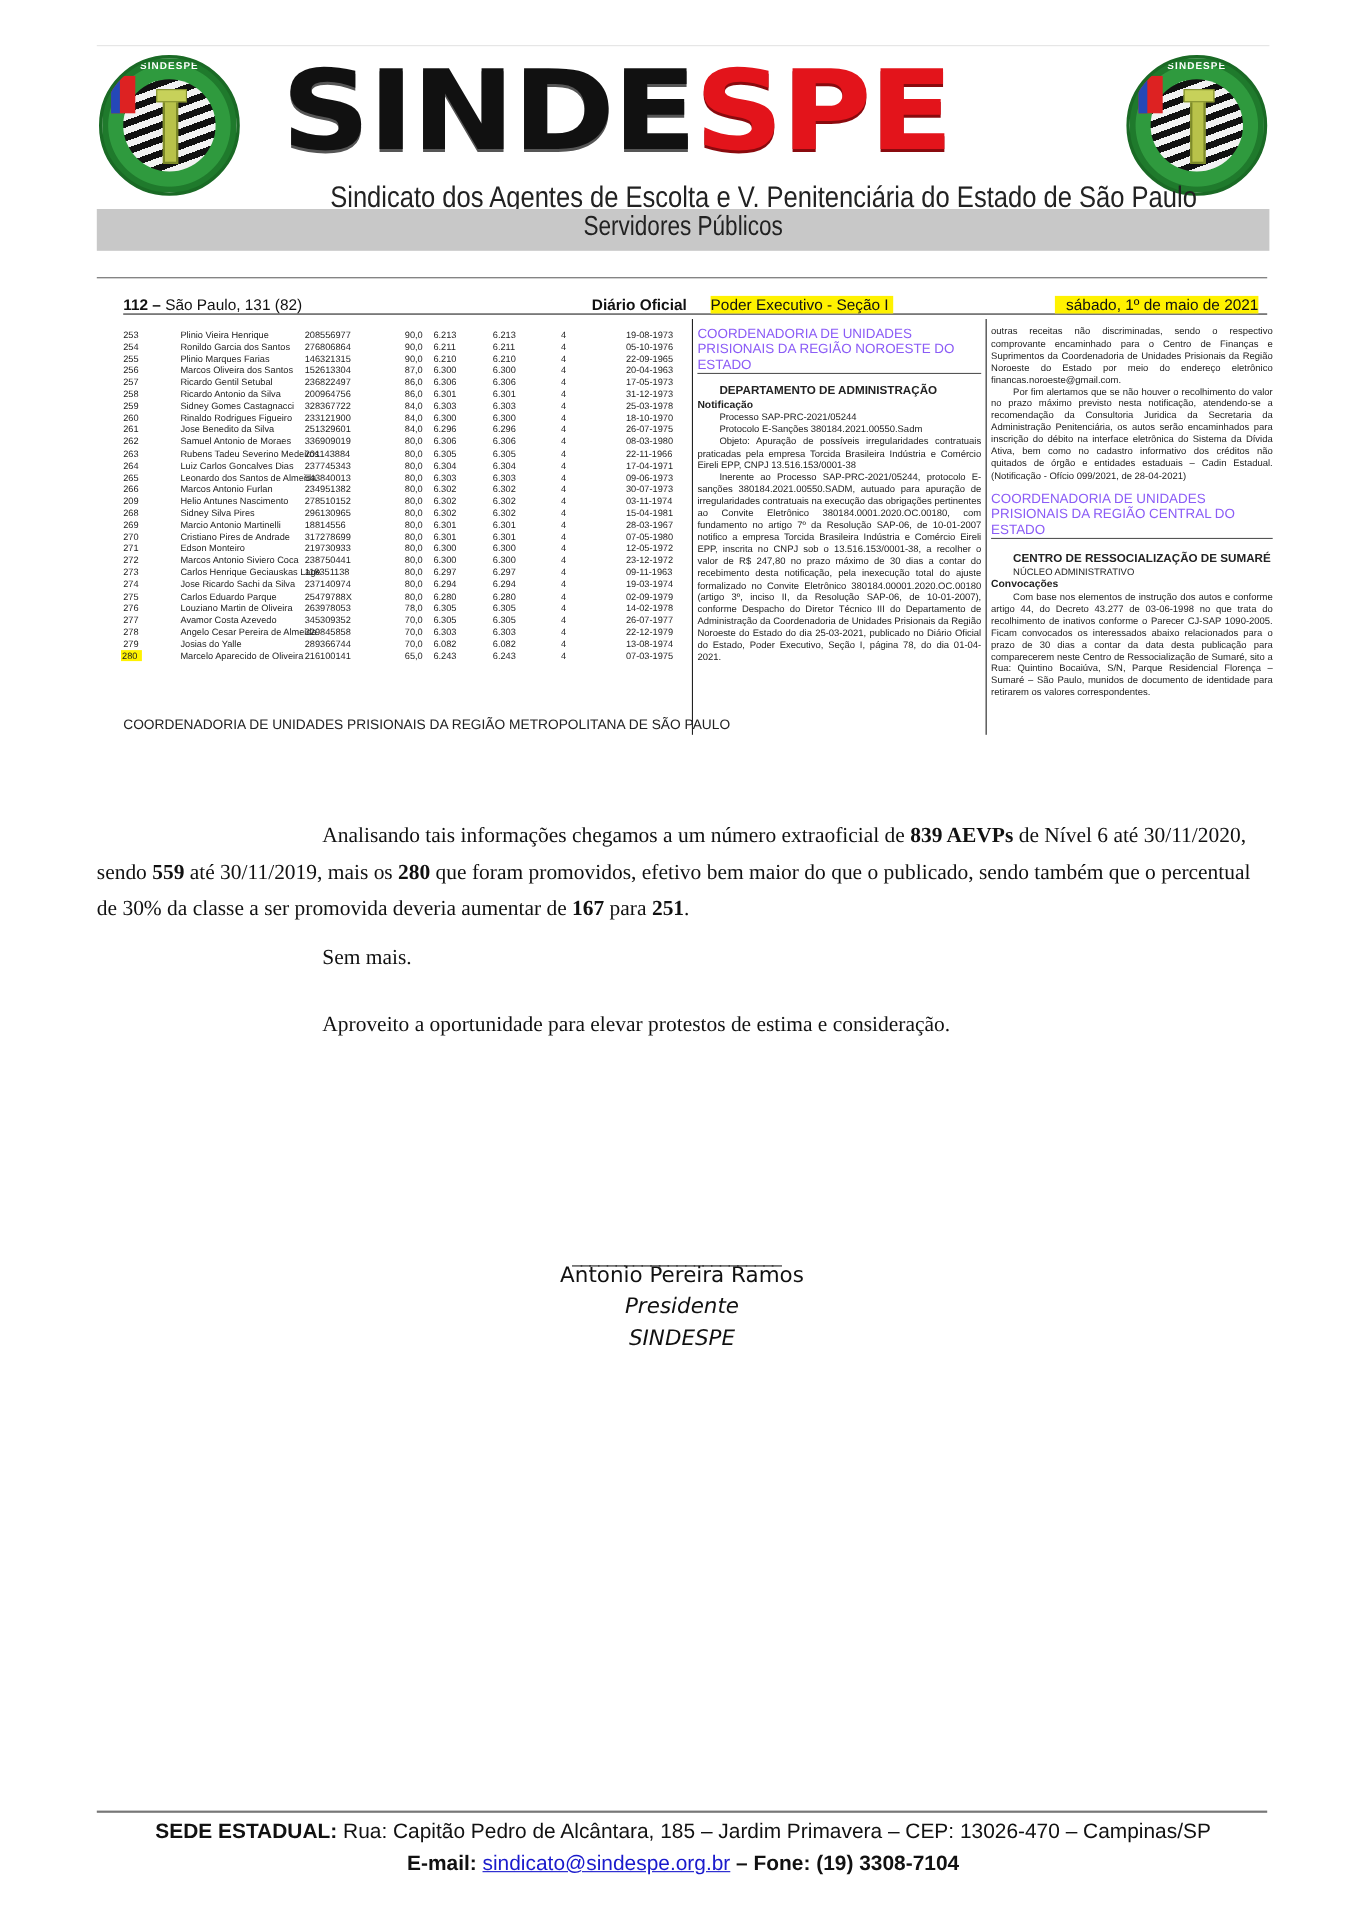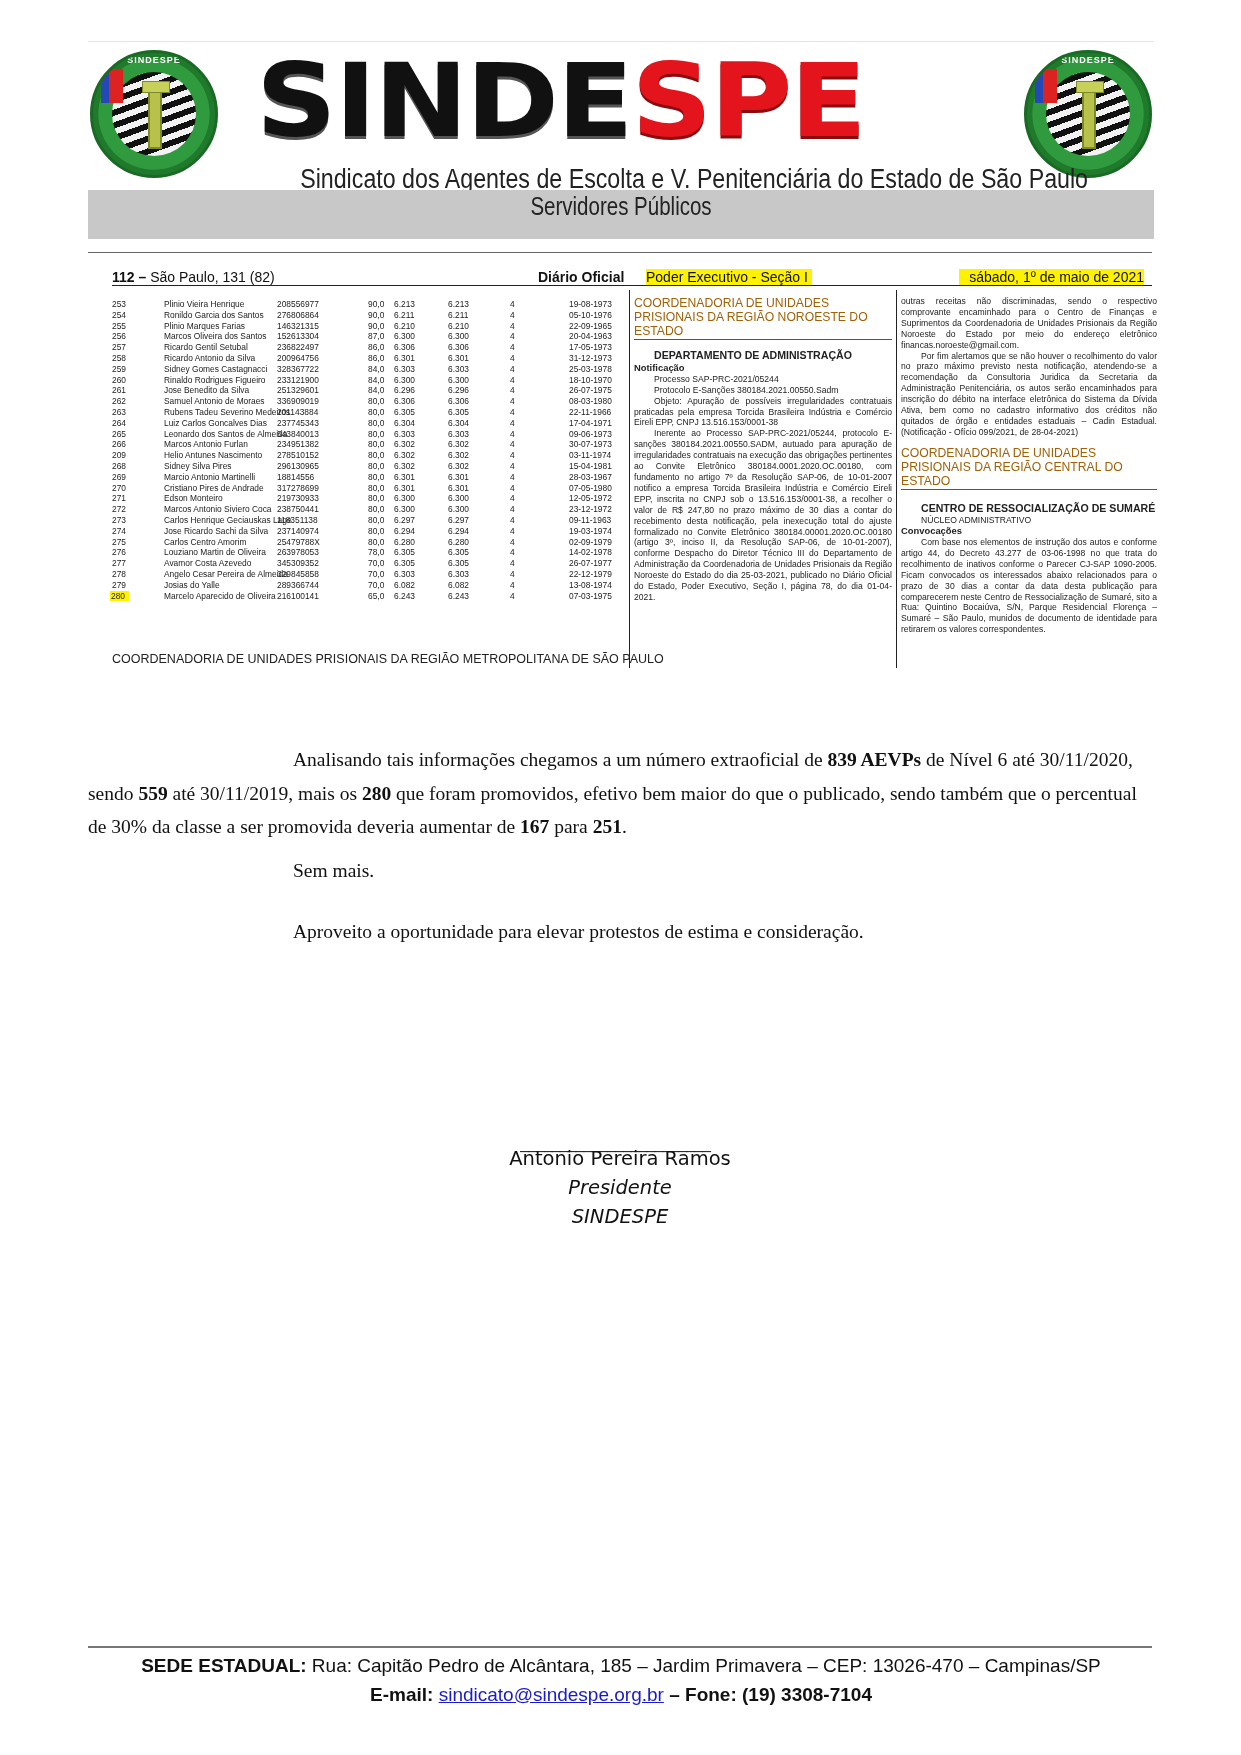--- a/index.html
+++ b/index.html
@@ -19,21 +19,21 @@
   .seal .flag { position: absolute; left: 8px; top: 16px; width: 22px; height: 34px; background: #d22; border-left: 8px solid #2448b8; }
   .seal .tower { position: absolute; left: 36px; top: 10px; width: 14px; height: 66px; background: #b8c24a; border: 2px solid #7d8a2a; }
   .seal .tower::before { content: ""; position: absolute; left: -8px; top: -4px; width: 26px; height: 10px; background: #c7d15a; border: 1px solid #7d8a2a; }
   .seal .ring-text { position: absolute; left: 0; top: 2px; width: 100%; text-align: center; font-size: 9px; color: #fff; font-weight: bold; letter-spacing: 1px; }
   .brand { position: absolute; left: 168px; top: 18px; height: 100px; font-family: "DejaVu Sans", sans-serif;
            font-size: 112px; font-weight: bold; letter-spacing: -2px; line-height: 100px; transform: scaleY(0.9); transform-origin: top left; }
   .brand .b1 { color: #111; text-shadow: 0 3px 0 #555; }
   .brand .b2 { color: #e3141b; text-shadow: 0 3px 0 #8a0a0e; }
   .lh-sub { position: absolute; left: 160px; top: 126px; width: 745px; text-align: center; font-family: "Liberation Sans Narrow","Liberation Sans", sans-serif;
             font-size: 27px; color: #222; transform: scaleX(0.86); transform-origin: center; white-space: nowrap; }
-  .lh-band { position: absolute; left: 0; top: 152px; width: 100%; height: 49px; background: #c8c8c8; }
+  .lh-band { position: absolute; left: 0; top: 152px; width: 100%; height: 38px; background: #c8c8c8; }
   .lh-band-text { position: absolute; left: 0; top: 2px; width: 100%; text-align: center; font-size: 25px; color: #222;
                   transform: scaleX(0.82); transform-origin: center; }
 
   .rule { position: absolute; left: 88px; width: 1064px; height: 1px; background: #666; }
 
   
   .clip { position: absolute; left: 100px; top: 262px; width: 1058px; height: 410px; font-family: "Liberation Sans Narrow","Liberation Sans", sans-serif; }
   .clip-head { position: absolute; left: 12px; top: 6px; width: 1040px; height: 18px; border-bottom: 1px solid #222; font-size: 14px; }
   .clip-head .l { position: absolute; left: 0; top: 1px; }
   .clip-head .l b { font-weight: bold; }
@@ -47,21 +47,21 @@
   .trow span { position: absolute; top: 0; }
   .c-n { left: 0; } .c-name { left: 52px; } .c-id { left: 165px; } .c-pts { left: 228px; padding-left: 28px; }
   .c-a { left: 282px; } .c-b { left: 336px; } .c-lvl { left: 398px; } .c-date { left: 457px; }
   .c-n.mark { background: #fff200; padding: 0 4px 0 1px; margin-left: -2px; }
   .clip-table-foot { position: absolute; left: 12px; top: 390px; font-size: 12.5px; color: #222; white-space: nowrap; }
   .vline { position: absolute; top: 28px; width: 1px; height: 378px; background: #222; }
   .vline.v1 { left: 529px; } .vline.v2 { left: 796px; }
 
   .col2 { position: absolute; left: 534px; top: 34px; width: 258px; font-size: 8.6px; line-height: 10.9px; color: #222; }
   .col3 { position: absolute; left: 801px; top: 34px; width: 256px; font-size: 8.6px; line-height: 10.9px; color: #222; }
-  .sec-title { font-size: 12.2px; line-height: 14px; color: #a16207; border-bottom: 1.5px solid #555; padding-bottom: 1px; }
+  .sec-title { font-size: 12.2px; line-height: 14px; color: #8b5cf6; border-bottom: 1.5px solid #555; padding-bottom: 1px; }
   .dept { font-family: "Liberation Sans", sans-serif; font-weight: bold; font-size: 10.6px; margin: 10px 0 2px 20px; }
   .sub-b { font-weight: bold; font-size: 9.4px; }
   .sub { margin-left: 20px; }
   .just { text-align: justify; }
   .ind { text-indent: 20px; }
   .centro { font-family: "Liberation Sans", sans-serif; font-weight: bold; font-size: 10.6px; margin: 12px 0 1px 20px; line-height: 12.4px; }
 
   
   .body-text { position: absolute; left: 88px; width: 1066px; font-family: Liberation Serif, serif; font-size: 19.5px; color: #111; }
   .p1 { top: 743px; line-height: 33.5px; }
@@ -330,21 +330,21 @@
         <span class="c-name">Jose Ricardo Sachi da Silva</span>
         <span class="c-id">237140974</span>
         <span class="c-pts">80,0</span>
         <span class="c-a">6.294</span>
         <span class="c-b">6.294</span>
         <span class="c-lvl">4</span>
         <span class="c-date">19-03-1974</span>
       </div>
       <div class="trow">
         <span class="c-n">275</span>
-        <span class="c-name">Carlos Centro Amorim</span>
+        <span class="c-name">Carlos Eduardo Parque</span>
         <span class="c-id">25479788X</span>
         <span class="c-pts">80,0</span>
         <span class="c-a">6.280</span>
         <span class="c-b">6.280</span>
         <span class="c-lvl">4</span>
         <span class="c-date">02-09-1979</span>
       </div>
       <div class="trow">
         <span class="c-n">276</span>
         <span class="c-name">Louziano Martin de Oliveira</span>

